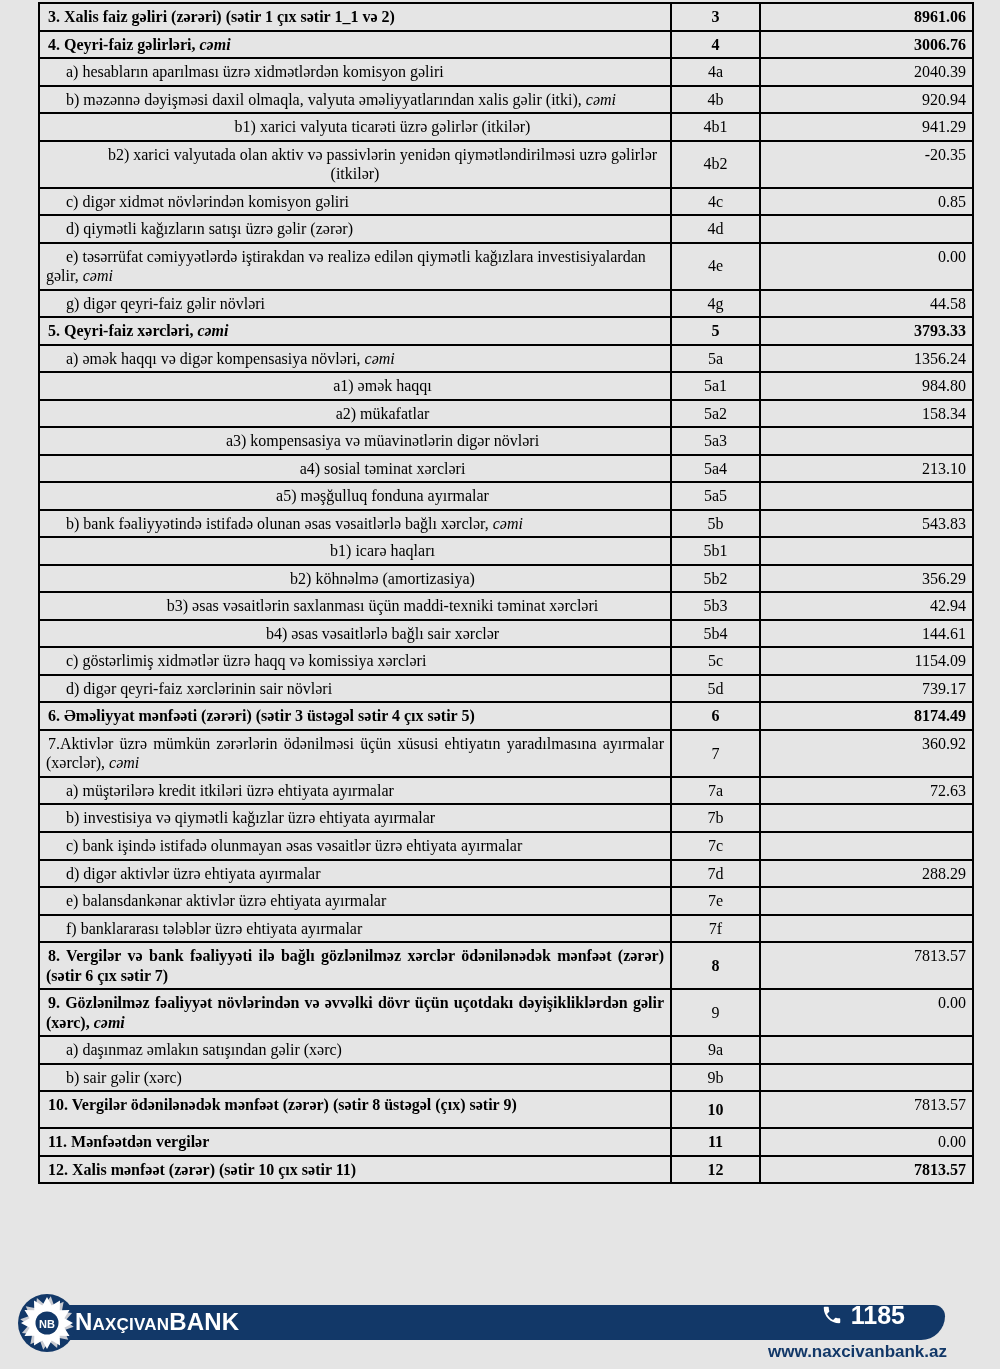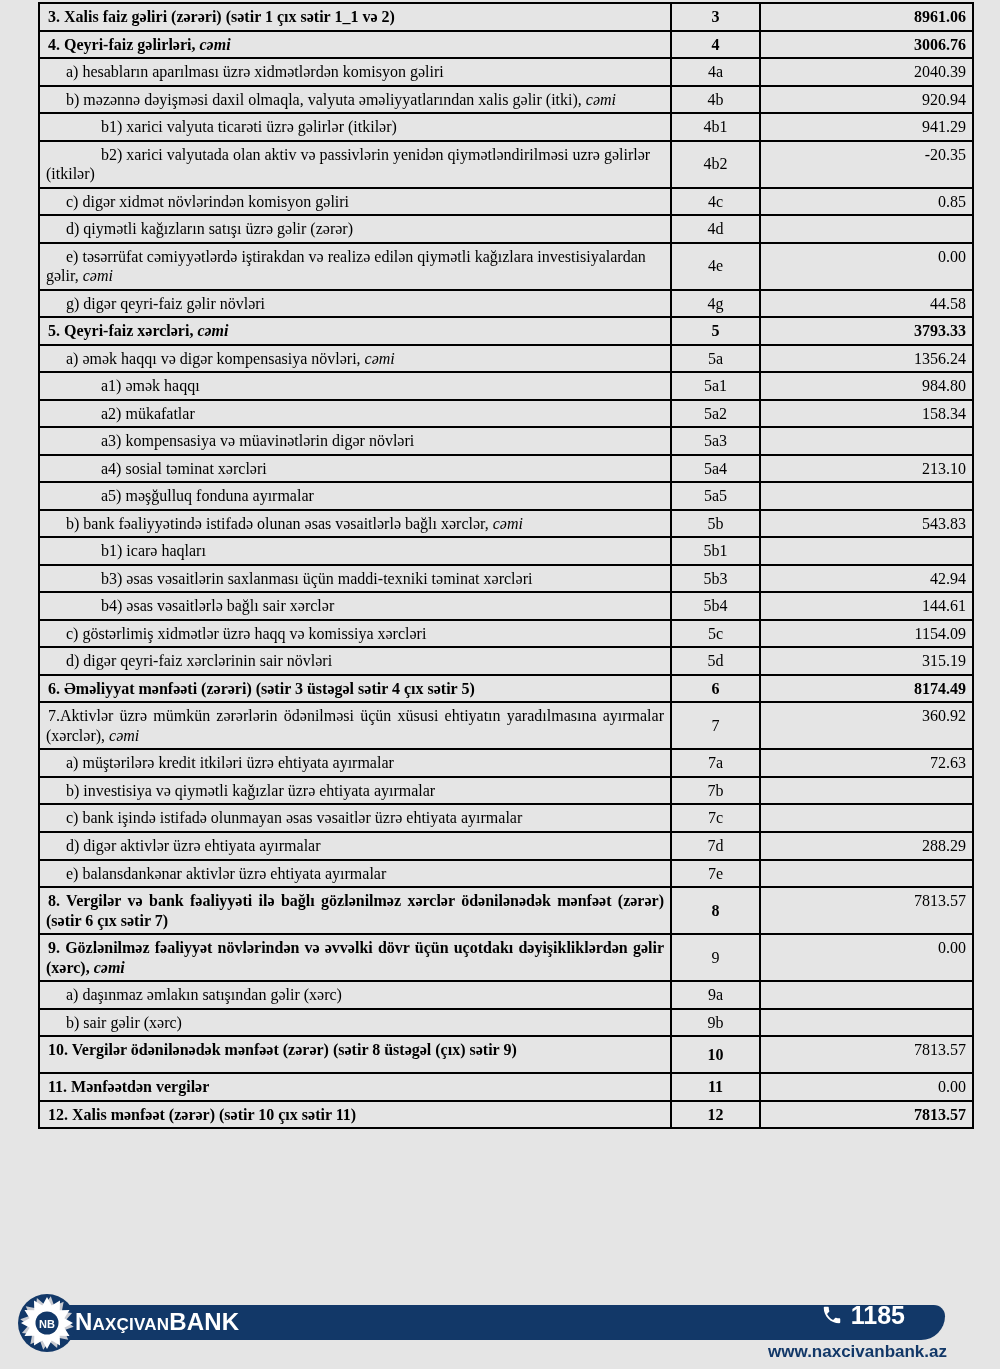--- a/index.html
+++ b/index.html
@@ -16,21 +16,21 @@
     padding:3px 6px;
     line-height:1.22;
     overflow:hidden;
   }
   #report-table tr{height:26px;}
   #report-table tr.tall{height:37px;}
   .col-label{vertical-align:top;text-align:left;}
   .col-label.just{text-align:justify;}
   .lvl0{text-indent:2px;}
   .lvl1{text-indent:20px;}
-  .lvl2{text-indent:55px;}
+  .lvl2{text-indent:55px;text-align:center;}
   .col-code{text-align:center;vertical-align:middle;padding:2px 2px;}
   .col-value{text-align:right;vertical-align:top;padding-right:7px;}
   .b{font-weight:bold;}
   #report-table em{font-style:italic;font-family:Liberation Serif, serif;}
 
   
   .footer-banner{
     position:absolute;left:44px;top:1305px;width:901px;height:35px;
     background:var(--navy,#123868);
     border-radius:0 14px 30px 0;
@@ -158,38 +158,43 @@
           <td class="col-label lvl1">b) bank fəaliyyətində istifadə olunan əsas vəsaitlərlə bağlı xərclər, <em>cəmi</em></td>
           <td class="col-code">5b</td>
           <td class="col-value">543.83</td>
         </tr>
         <tr>
           <td class="col-label lvl2">b1) icarə haqları</td>
           <td class="col-code">5b1</td>
           <td class="col-value"></td>
         </tr>
         <tr>
+          <td class="col-label lvl2">b2) köhnəlmə (amortizasiya)</td>
+          <td class="col-code">5b2</td>
+          <td class="col-value">356.29</td>
+        </tr>
+        <tr>
           <td class="col-label lvl2">b3) əsas vəsaitlərin saxlanması üçün maddi-texniki təminat xərcləri</td>
           <td class="col-code">5b3</td>
           <td class="col-value">42.94</td>
         </tr>
         <tr>
           <td class="col-label lvl2">b4) əsas vəsaitlərlə bağlı sair xərclər</td>
           <td class="col-code">5b4</td>
           <td class="col-value">144.61</td>
         </tr>
         <tr>
           <td class="col-label lvl1">c) göstərlimiş xidmətlər üzrə haqq və komissiya xərcləri</td>
           <td class="col-code">5c</td>
           <td class="col-value">1154.09</td>
         </tr>
         <tr>
           <td class="col-label lvl1">d) digər qeyri-faiz xərclərinin sair növləri</td>
           <td class="col-code">5d</td>
-          <td class="col-value">315.19</td>
+          <td class="col-value">739.17</td>
         </tr>
         <tr>
           <td class="col-label lvl0 b">6. Əməliyyat mənfəəti (zərəri) (sətir 3 üstəgəl sətir 4 çıx sətir 5)</td>
           <td class="col-code b">6</td>
           <td class="col-value b">8174.49</td>
         </tr>
         <tr>
           <td class="col-label lvl0 just">7.Aktivlər üzrə mümkün zərərlərin ödənilməsi üçün xüsusi ehtiyatın yaradılmasına ayırmalar (xərclər), <em>cəmi</em></td>
           <td class="col-code">7</td>
           <td class="col-value">360.92</td>
@@ -210,20 +215,25 @@
           <td class="col-value"></td>
         </tr>
         <tr>
           <td class="col-label lvl1">d) digər aktivlər üzrə ehtiyata ayırmalar</td>
           <td class="col-code">7d</td>
           <td class="col-value">288.29</td>
         </tr>
         <tr>
           <td class="col-label lvl1">e) balansdankənar aktivlər üzrə ehtiyata ayırmalar</td>
           <td class="col-code">7e</td>
+          <td class="col-value"></td>
+        </tr>
+        <tr>
+          <td class="col-label lvl1">f) banklararası tələblər üzrə ehtiyata ayırmalar</td>
+          <td class="col-code">7f</td>
           <td class="col-value"></td>
         </tr>
         <tr>
           <td class="col-label lvl0 b just">8. Vergilər və bank fəaliyyəti ilə bağlı gözlənilməz xərclər ödənilənədək mənfəət (zərər) (sətir 6 çıx sətir 7)</td>
           <td class="col-code b">8</td>
           <td class="col-value">7813.57</td>
         </tr>
         <tr>
           <td class="col-label lvl0 b just">9. Gözlənilməz fəaliyyət növlərindən və əvvəlki dövr üçün uçotdakı dəyişikliklərdən gəlir (xərc), <em>cəmi</em></td>
           <td class="col-code">9</td>

